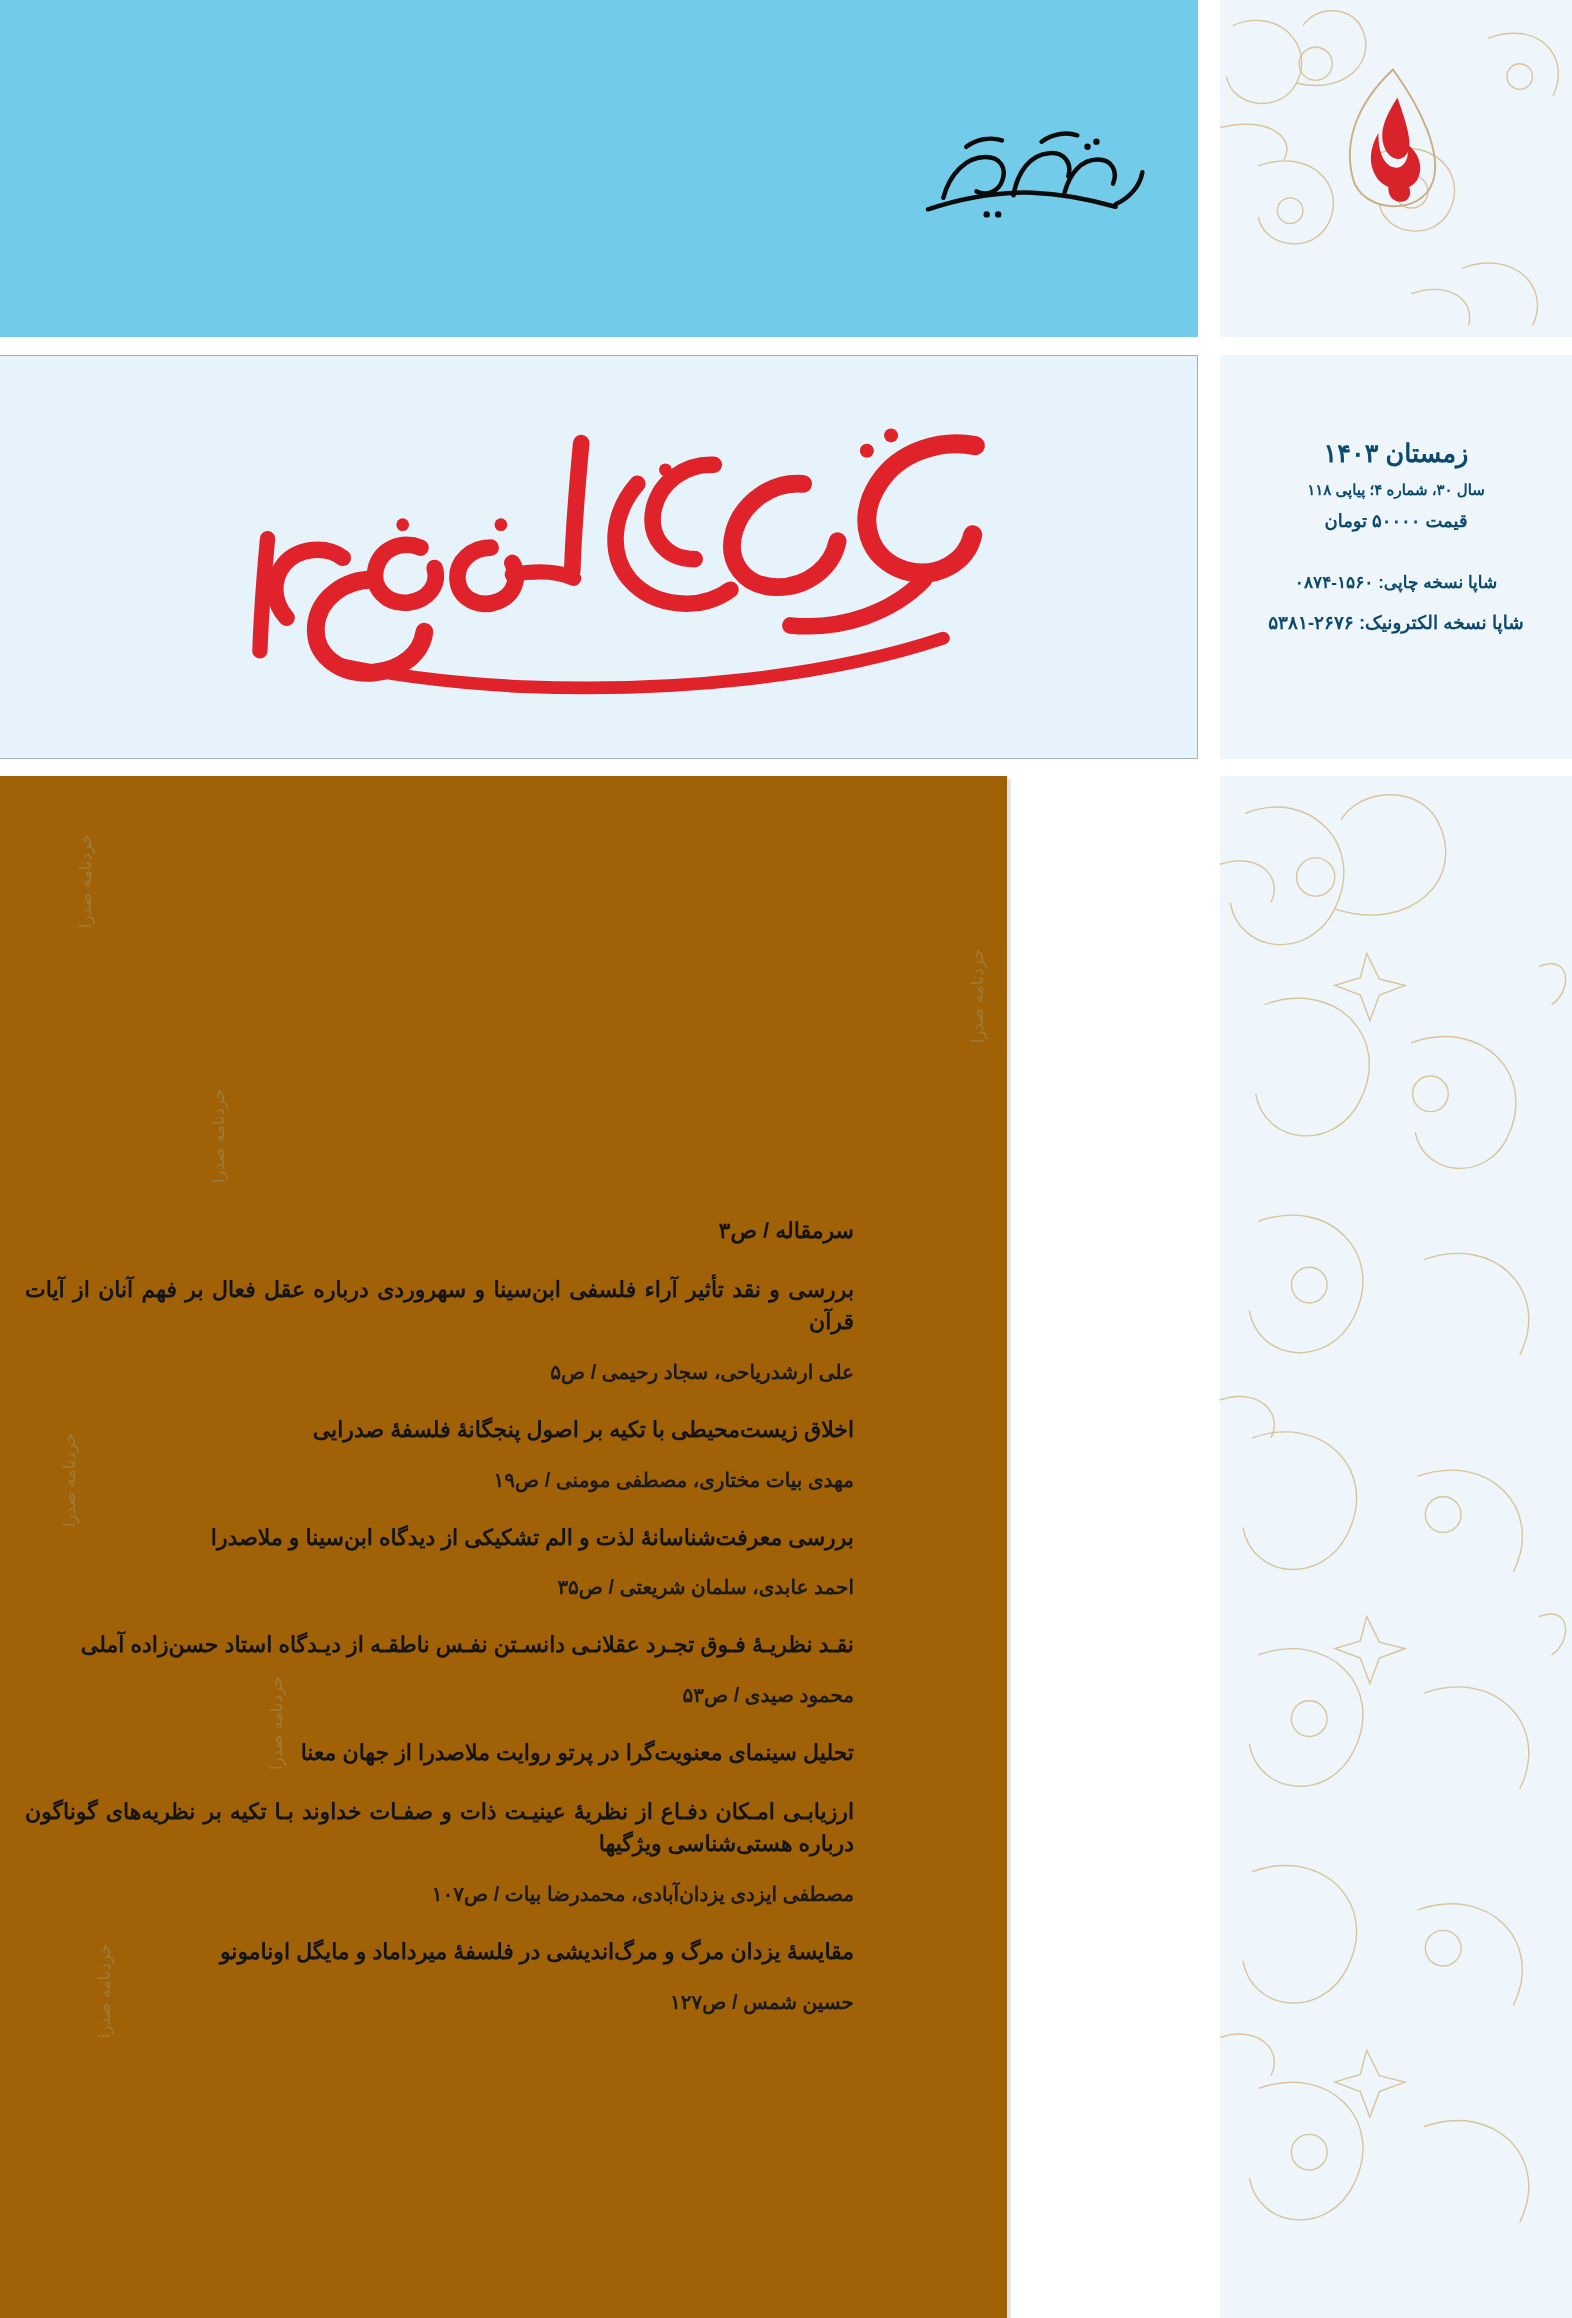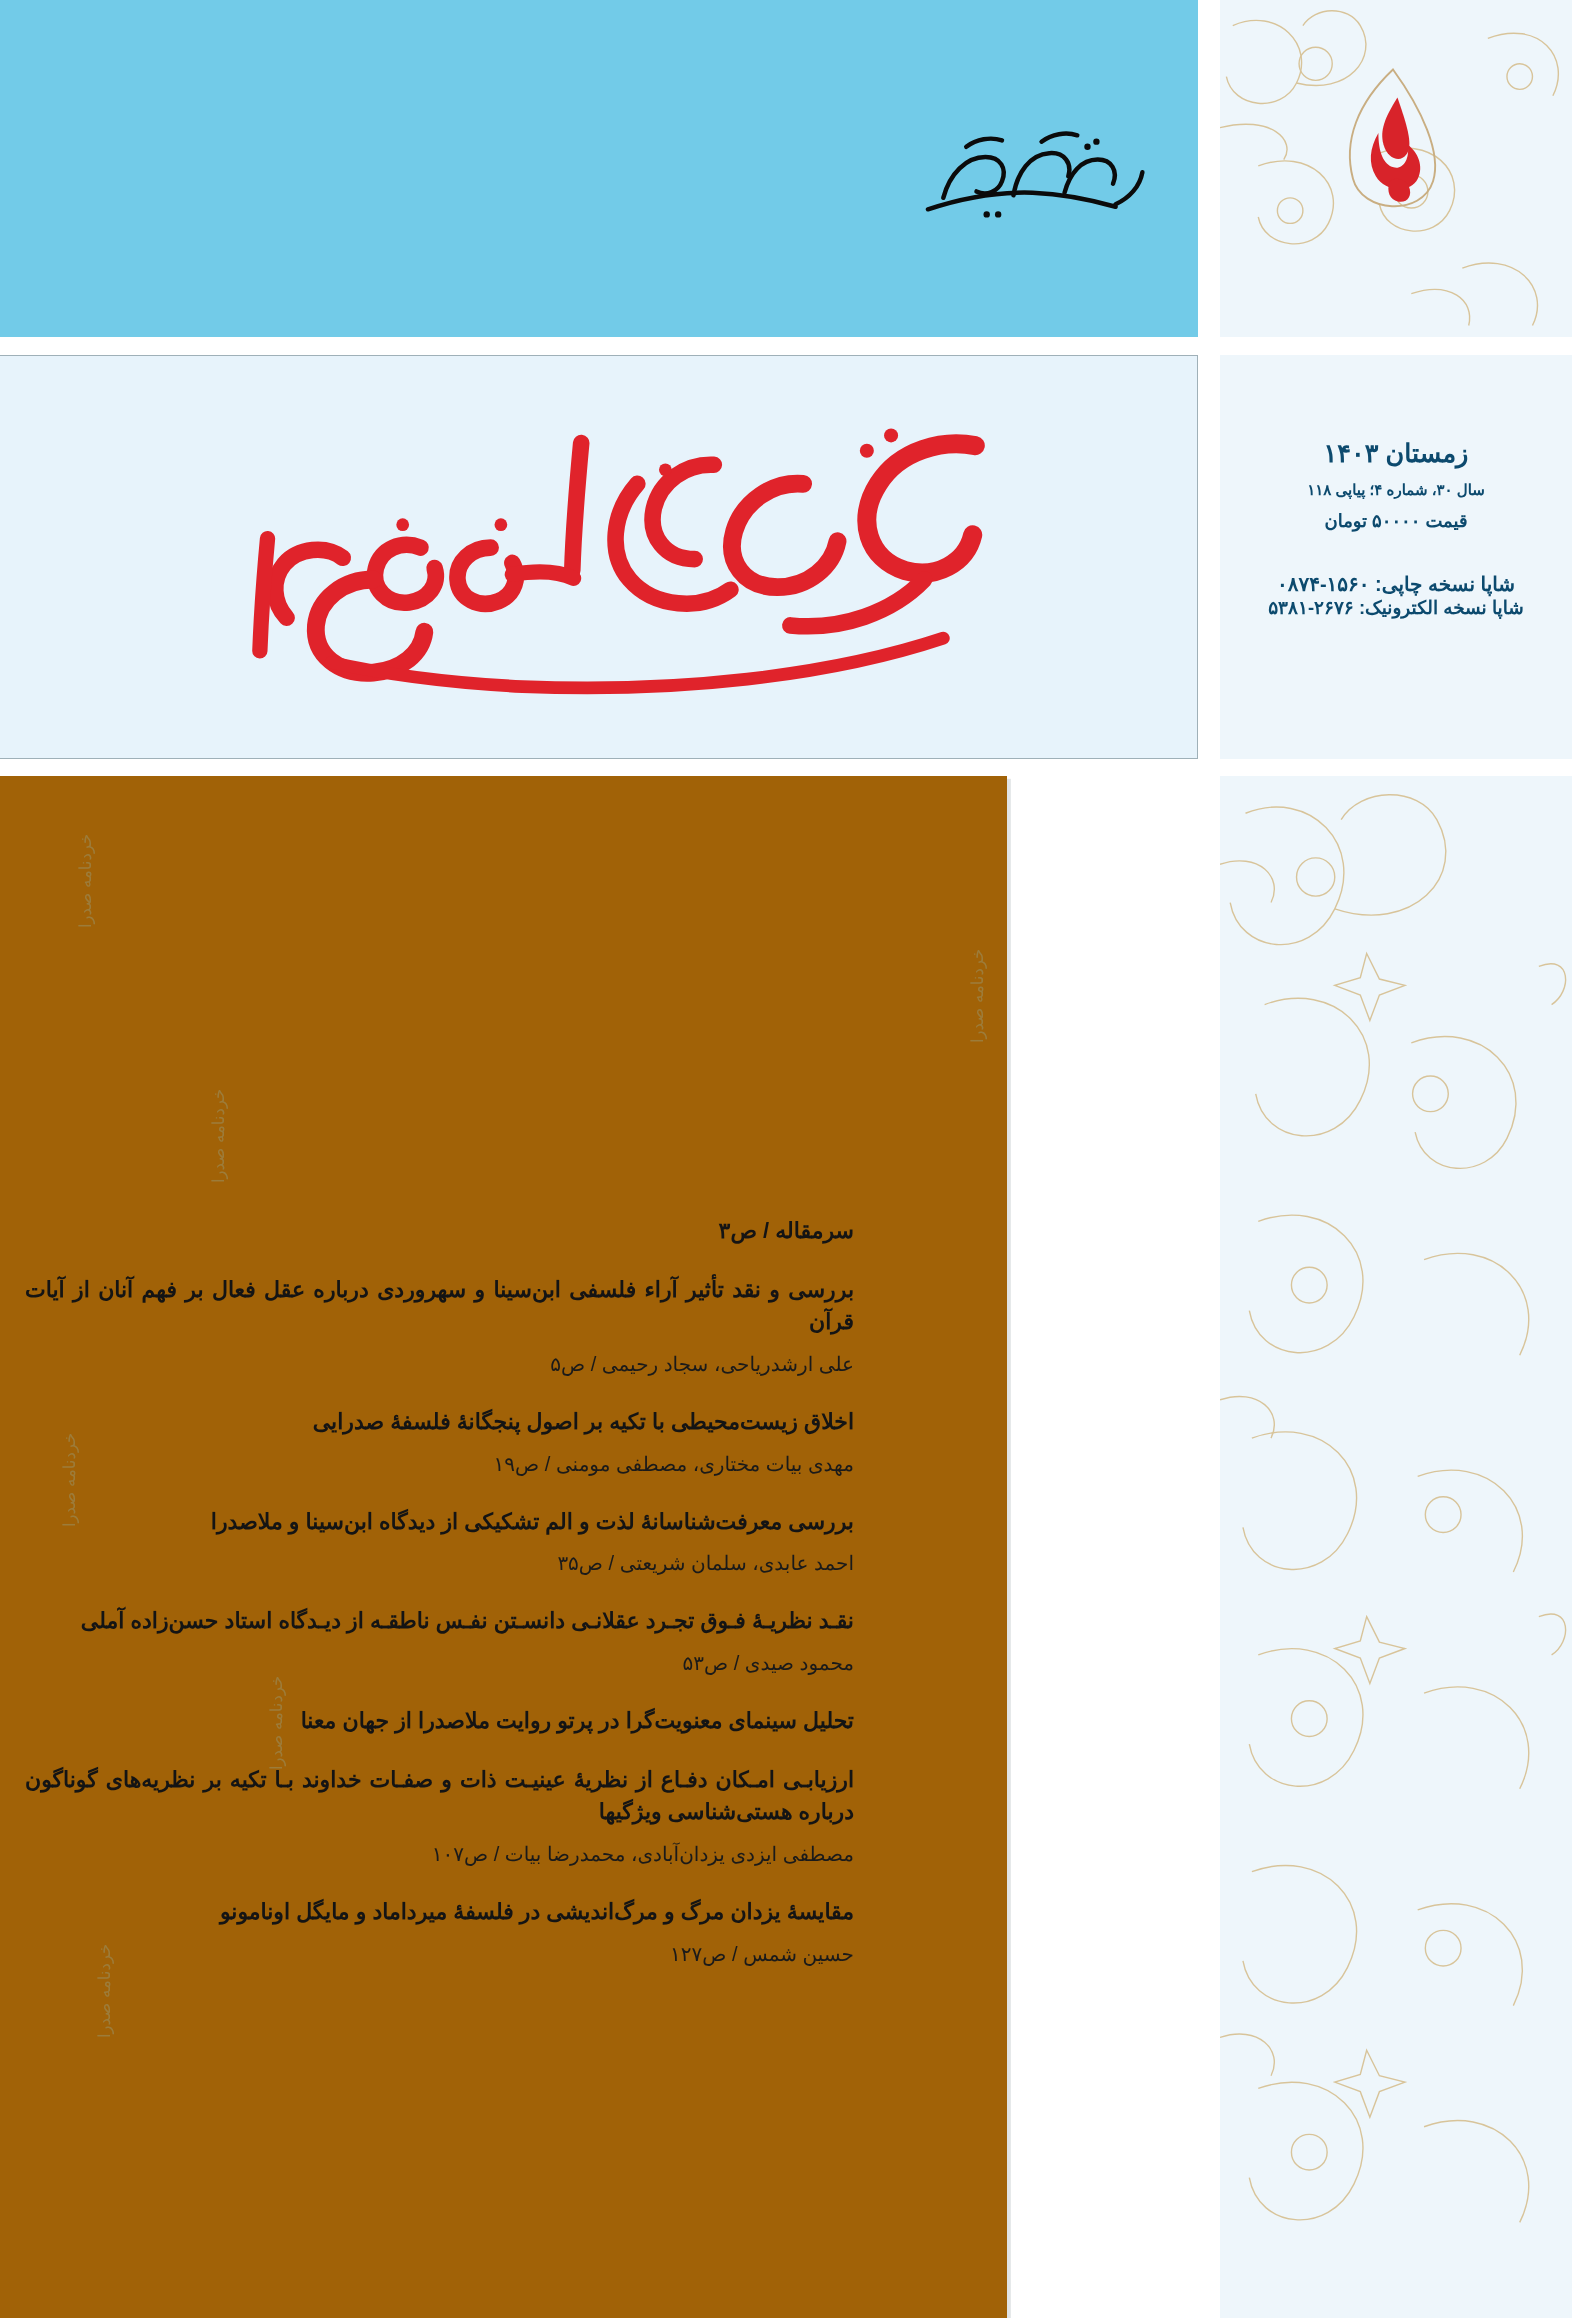--- a/index.html
+++ b/index.html
@@ -51,21 +51,21 @@
     direction: rtl;
   }
   .issue-line {
     font-weight: bold;
     color: #0c4a6e;
     letter-spacing: 0.1px;
   }
   .issue-line.l1 { font-size: 25.5px; margin-bottom: 12.8px; }
   .issue-line.l2 { font-size: 15px; margin-bottom: 11.5px; }
   .issue-line.l3 { font-size: 18px; margin-bottom: 40px; }
-  .issue-line.l4 { font-size: 20px; margin-bottom: 1px; }
+  .issue-line.l4 { font-size: 17px; margin-bottom: 19px; }
   .issue-line.l5 { font-size: 18.5px; }
 
   
   .orn-lower {
     position: absolute;
     top: 775px;
     right: 0;
     width: 352px;
     height: 1543px;
     background: #eef6fb;
@@ -160,21 +160,22 @@
     font-weight: bold;
     color: #141414;
     line-height: 1.45;
     text-align: justify;
     text-align-last: right;
   }
   .toc-authors {
     font-size: 20px;
     color: #1a1a1a;
     line-height: 1.5;
-    margin-top: 11px;
+    margin-top: 19px;
+    font-weight: bold;
   }
   .toc-entry.lead .toc-title {
     font-size: 22px;
   }
 
   
   .seam-v {
     position: absolute;
     top: 0;
     left: 1199px;

